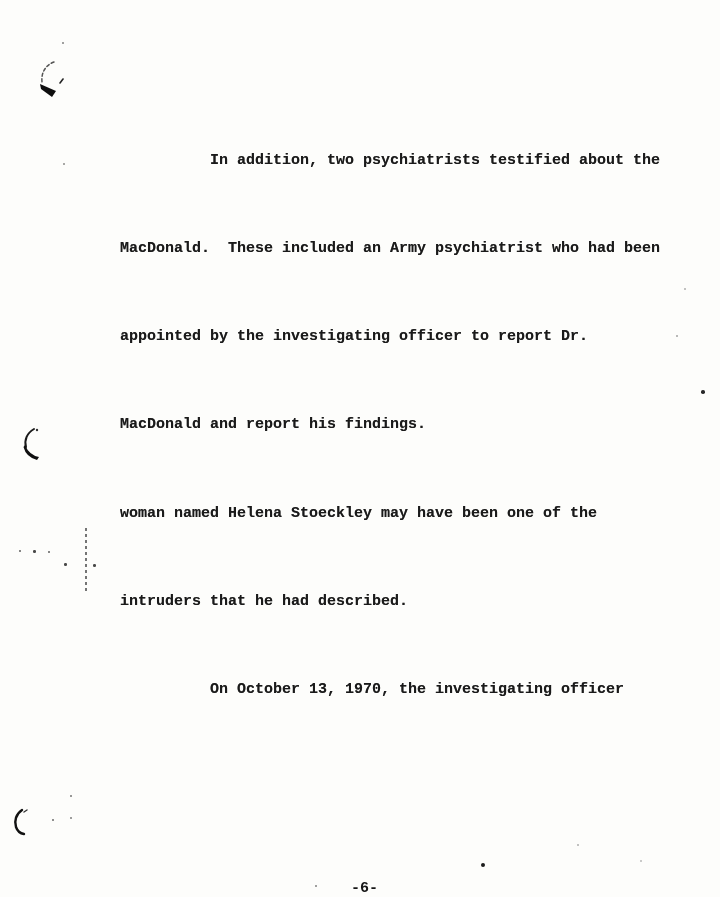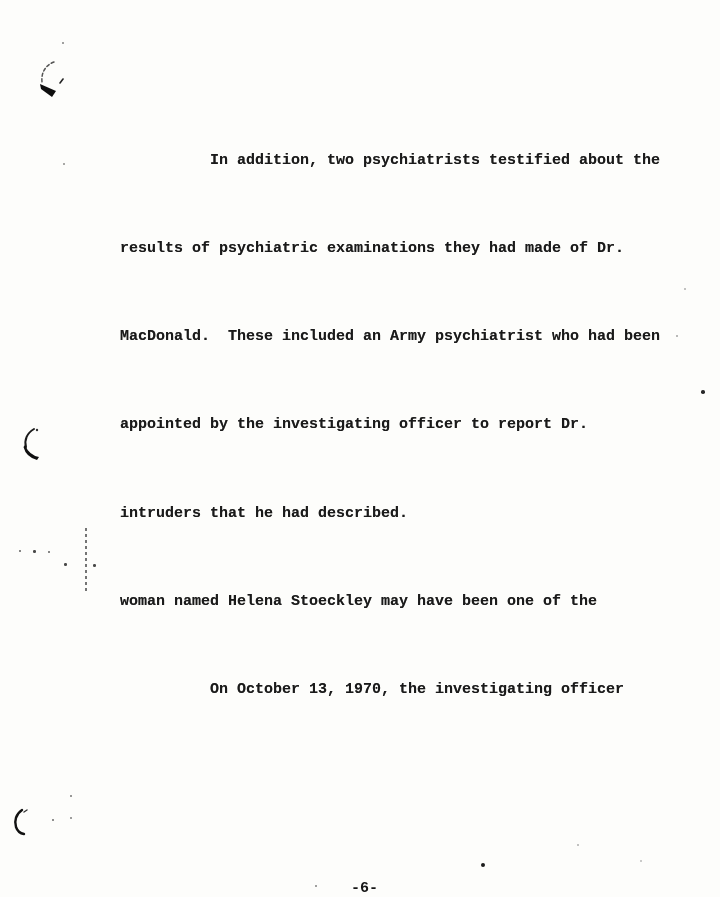--- a/index.html
+++ b/index.html
@@ -56,25 +56,25 @@
     opacity: 0.7;
   }
 </style>
 </head>
 <body>
 
 <div class="page">
 
   <div class="doc-text">
     <div class="doc-line">          In addition, two psychiatrists testified about the</div>
-    <div class="doc-line">results of psychiatric examinations they had made of Dr.</div>
     <div class="doc-line">MacDonald.  These included an Army psychiatrist who had been</div>
     <div class="doc-line">appointed by the investigating officer to report Dr.</div>
+    <div class="doc-line">MacDonald and report his findings.</div>
+    <div class="doc-line">woman named Helena Stoeckley may have been one of the</div>
     <div class="doc-line">intruders that he had described.</div>
-    <div class="doc-line">woman named Helena Stoeckley may have been one of the</div>
     <div class="doc-line">          On October 13, 1970, the investigating officer</div>
     
     
     
     
     
     
     
     
     

